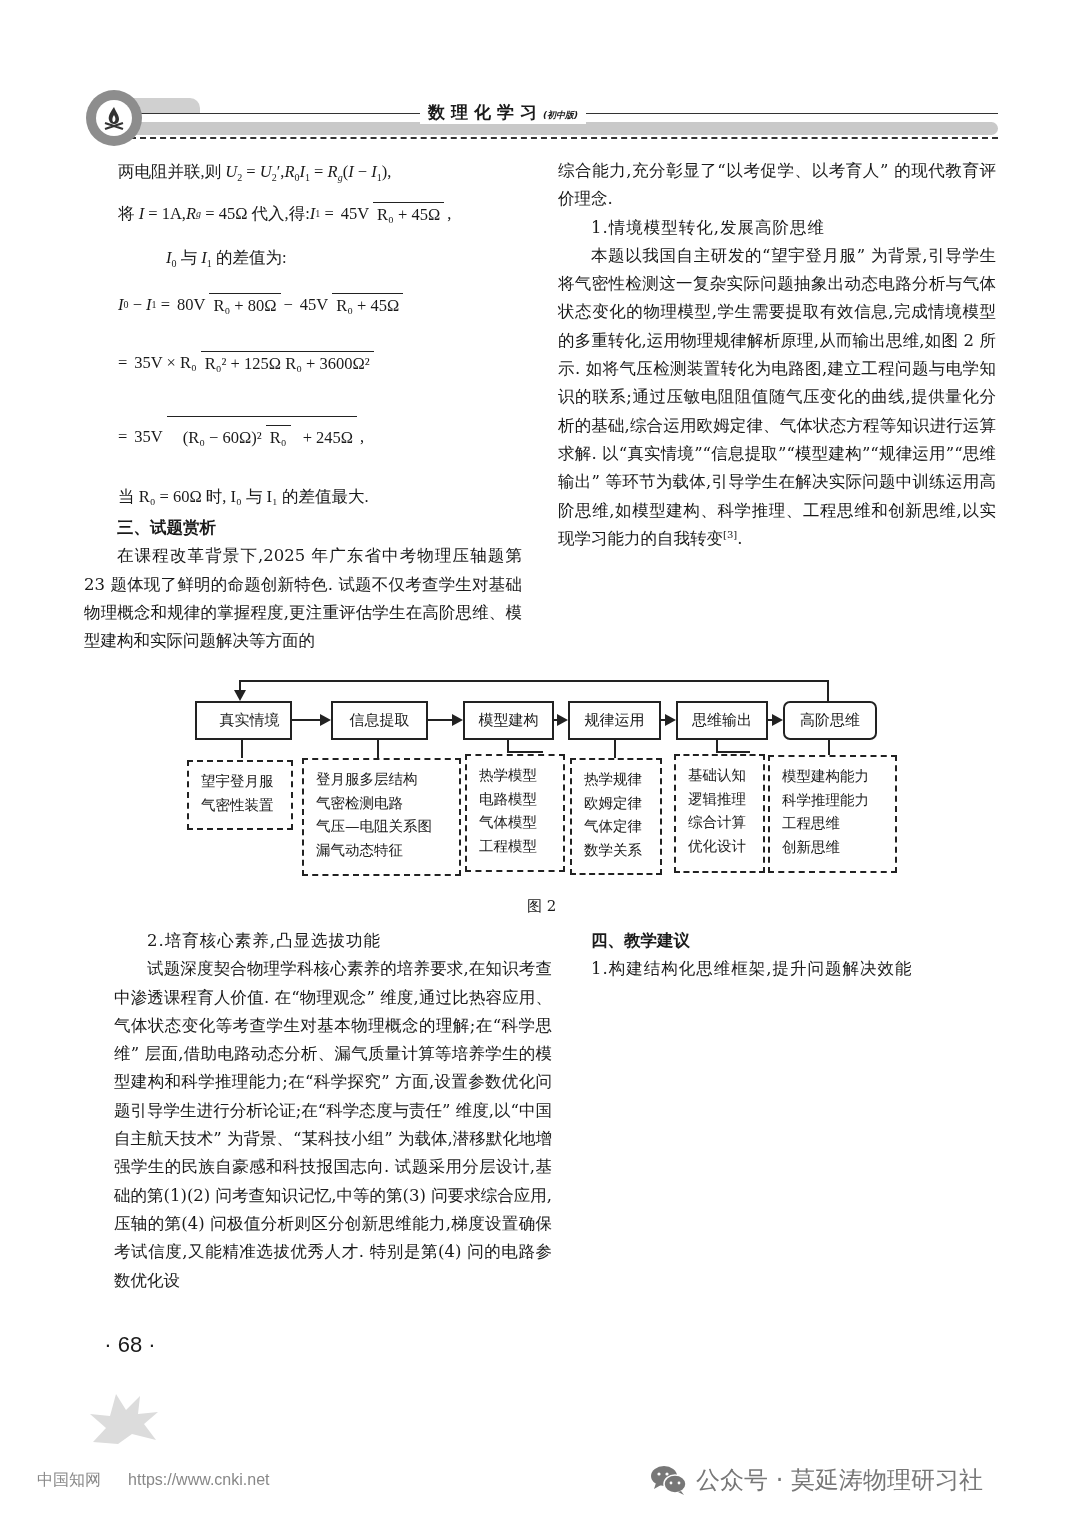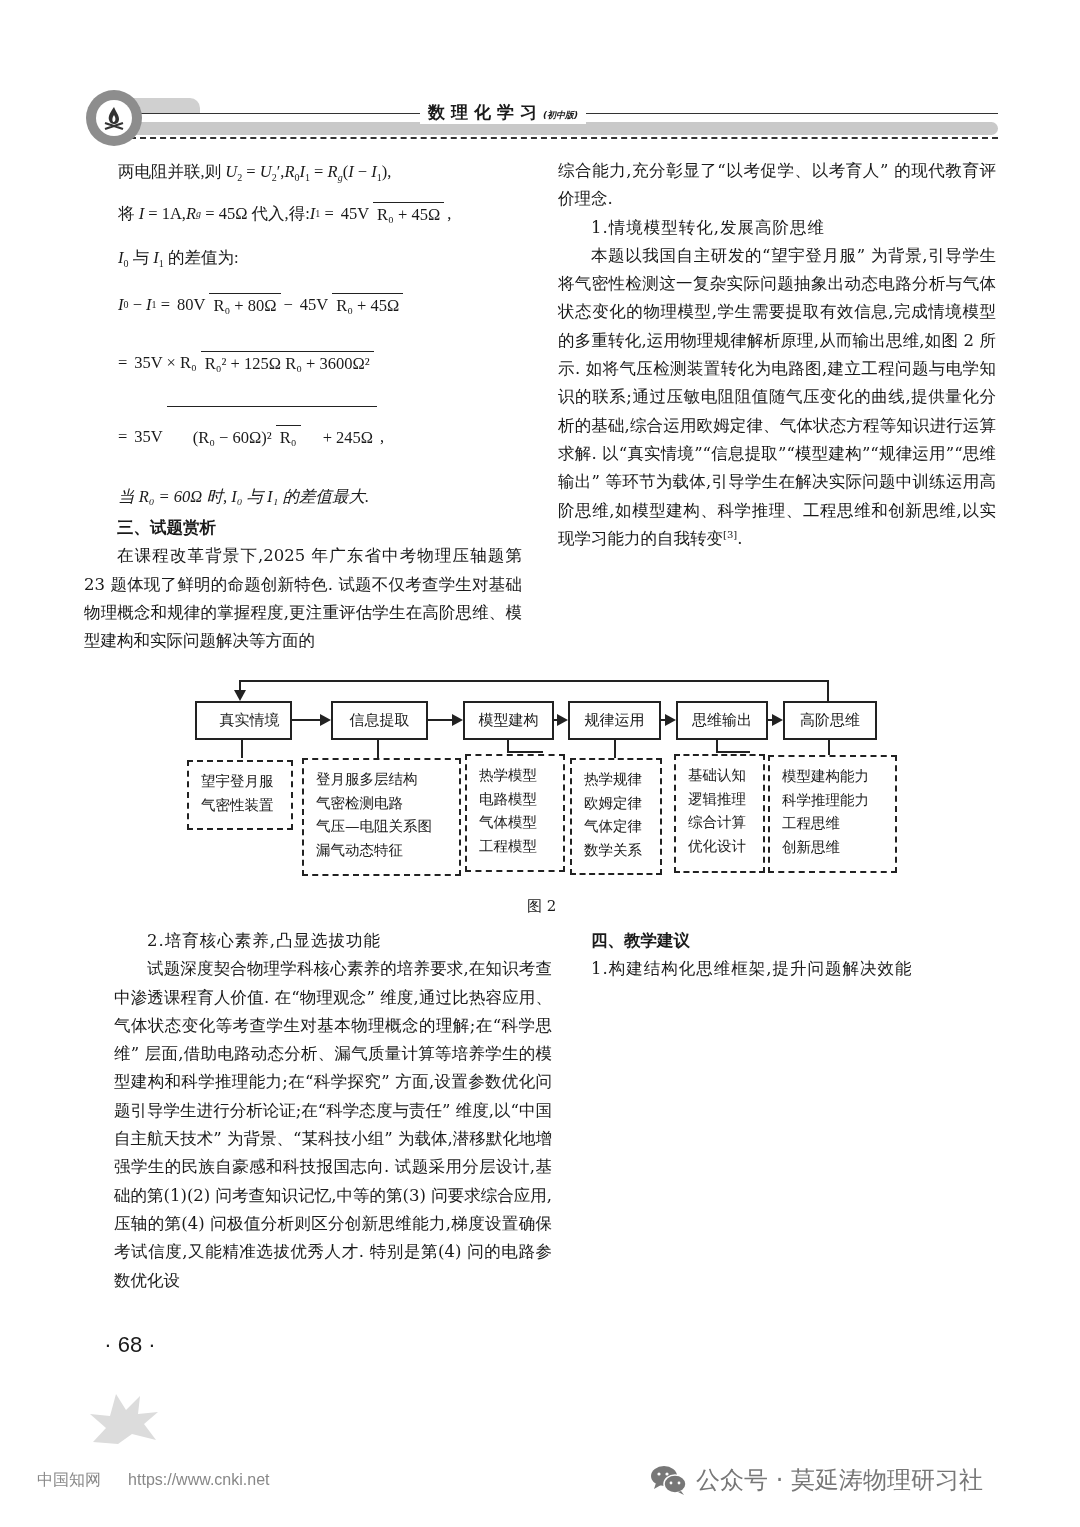--- a/index.html
+++ b/index.html
@@ -65,21 +65,21 @@
     <span>两电阻并联,则</span>
     <span style="font-style:italic;">U</span><sub>2</sub> = <span style="font-style:italic;">U</span><sub>2</sub>′,<span style="font-style:italic;">R</span><sub>0</sub><span style="font-style:italic;">I</span><sub>1</sub> = <span style="font-style:italic;">R</span><sub><i>g</i></sub>(<span style="font-style:italic;">I</span> − <span style="font-style:italic;">I</span><sub>1</sub>),
   </div>
   <div style="height:52px; display:flex; align-items:center;">
     <span>将</span>&nbsp;<i>I</i>&nbsp;=&nbsp;1A,<i>R</i><sub><i>g</i></sub>&nbsp;=&nbsp;45Ω&nbsp;<span>代入,得:</span><i>I</i><sub>1</sub>&nbsp;=
     <span class="frac">
         <span class="num">45V</span>
         <span class="den">R₀ + 45Ω</span>
       </span>,
   </div>
-  <div style="height:36px; line-height:36px;">
+  <div style="height:36px; line-height:36px;margin-left:48px;">
     <i>I</i><sub>0</sub> 与 <i>I</i><sub>1</sub> 的差值为:
   </div>
   <div style="height:58px; display:flex; align-items:center;">
     <i>I</i><sub>0</sub>&nbsp;−&nbsp;<i>I</i><sub>1</sub>&nbsp;=
     <span class="frac">
         <span class="num">80V</span>
         <span class="den">R₀ + 80Ω</span>
       </span>
     −
     <span class="frac">
@@ -90,29 +90,29 @@
   <div style="height:58px; display:flex; align-items:center;">
     =<span class="frac">
         <span class="num">35V × R₀</span>
         <span class="den">R₀² + 125Ω R₀ + 3600Ω²</span>
       </span>
   </div>
   <div style="height:90px; display:flex; align-items:center;">
     =<span class="frac">
       <span class="num">35V</span>
       <span class="den" style="display:flex; align-items:center;">
-        <span class="frac" style="margin:18px;">
+        <span class="frac" style="margin:8px;">
             <span class="num">(R₀ − 60Ω)²</span>
             <span class="den">R₀</span>
           </span>
         &nbsp;<span>+ 245Ω</span>
       </span>
     </span>,
   </div>
-  <div style="height:30px; line-height:30px;font-style:italic;">当 R₀ = 60Ω 时, I₀ 与 I₁ 的差值最大.</div>
+  <div style="height:30px; line-height:30px;">当 R₀ = 60Ω 时, I₀ 与 I₁ 的差值最大.</div>
 </div>
 
 <div class="col" style="left:84px; top:514px; width:438px;">
   <p class="sec">三、试题赏析</p>
   <p class="ind">在课程改革背景下,2025 年广东省中考物理压轴题第 23 题体现了鲜明的命题创新特色. 试题不仅考查学生对基础物理概念和规律的掌握程度,更注重评估学生在高阶思维、模型建构和实际问题解决等方面的</p>
 </div>
 
 <div class="col" style="left:558px; top:157px; width:438px;">
   <p>综合能力,充分彰显了“以考促学、以考育人” 的现代教育评价理念.</p>
   <p class="sub">1.情境模型转化,发展高阶思维</p>
@@ -124,21 +124,21 @@
   <div class="hl" style="left:239px; top:680px; width:590px;"></div>
   <div class="vl" style="left:827px; top:680px; height:21px;"></div>
   <div class="vl" style="left:239px; top:680px; height:12px;"></div>
   <div class="arr-down" style="left:234px; top:690px;"></div>
 
   <div class="sbox" style="left:195px; width:97px;padding-left:12px;">真实情境</div>
   <div class="sbox" style="left:331px; width:97px;">信息提取</div>
   <div class="sbox" style="left:463px; width:91px;">模型建构</div>
   <div class="sbox" style="left:568px; width:93px;">规律运用</div>
   <div class="sbox" style="left:676px; width:92px;">思维输出</div>
-  <div class="sbox" style="left:783px; width:94px;">高阶思维</div>
+  <div class="sbox" style="left:783px; width:94px;border-radius:7px;">高阶思维</div>
 
   <div class="hl" style="left:292px; top:719px; width:28px;"></div>
   <div class="arr" style="left:320px; top:714px;"></div>
   <div class="hl" style="left:428px; top:719px; width:24px;"></div>
   <div class="arr" style="left:452px; top:714px;"></div>
   <div class="hl" style="left:554px; top:719px; width:3px;"></div>
   <div class="arr" style="left:557px; top:714px;"></div>
   <div class="hl" style="left:661px; top:719px; width:4px;"></div>
   <div class="arr" style="left:665px; top:714px;"></div>
   <div class="hl" style="left:768px; top:719px; width:4px;"></div>

